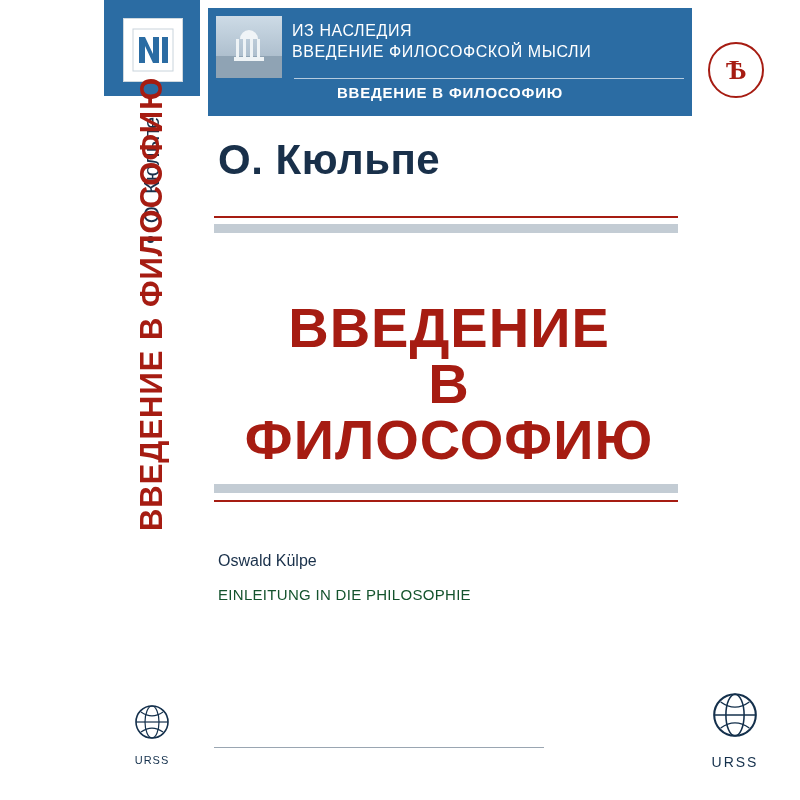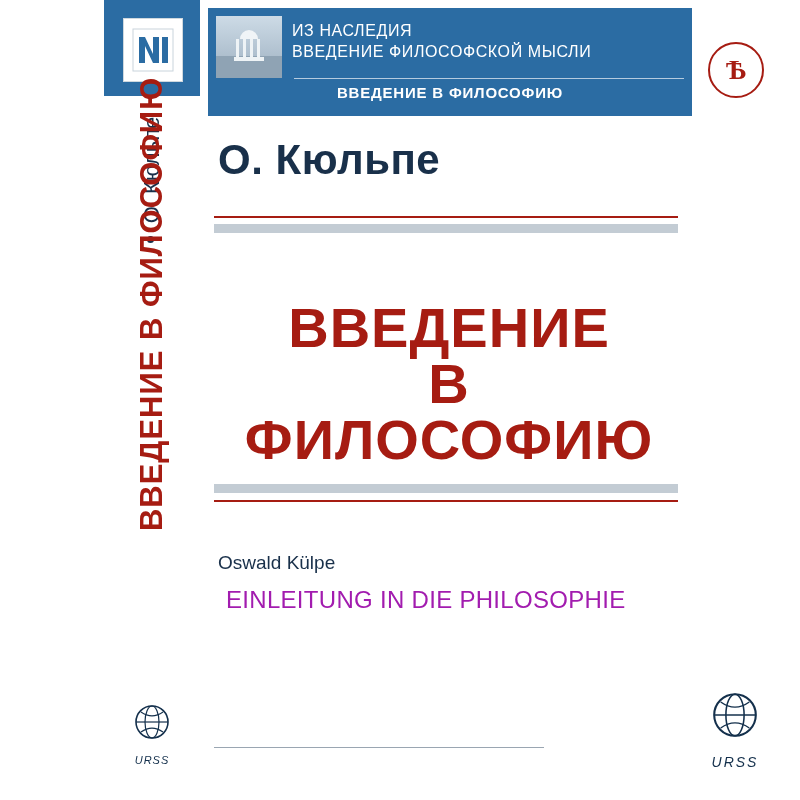--- a/index.html
+++ b/index.html
@@ -117,21 +117,20 @@
     margin: 0 auto;
     width: 40px;
     height: 44px;
   }
   .urss-word {
     display: block;
     margin-top: 10px;
     font-size: 11px;
     letter-spacing: 1px;
     color: #14304c;
-    font-style: italic;
   }
 
   
   .front {
     position: absolute;
     left: 200px;
     top: 0;
     width: 600px;
     height: 800px;
     background: #ffffff;
@@ -270,28 +269,28 @@
   }
   .main-title .l1 { display:block; text-align: center; margin-top: 28px; }
   .main-title .l2 { display:block; text-align: center; }
   .main-title .l3 { display:block; text-align: center; }
 
   .orig-author {
     position: absolute;
     left: 18px;
     top: 552px;
     color: #19304a;
-    font-size: 19px;
+    font-size: 16px;
   }
   .orig-title {
     position: absolute;
-    left: 26px;
+    left: 18px;
     top: 586px;
-    color: #a21caf;
-    font-size: 24px;
+    color: #14532d;
+    font-size: 15px;
     letter-spacing: 0.3px;
   }
 
   .front-urss {
     position: absolute;
     right: 22px;
     bottom: 30px;
     text-align: center;
     width: 86px;
   }

